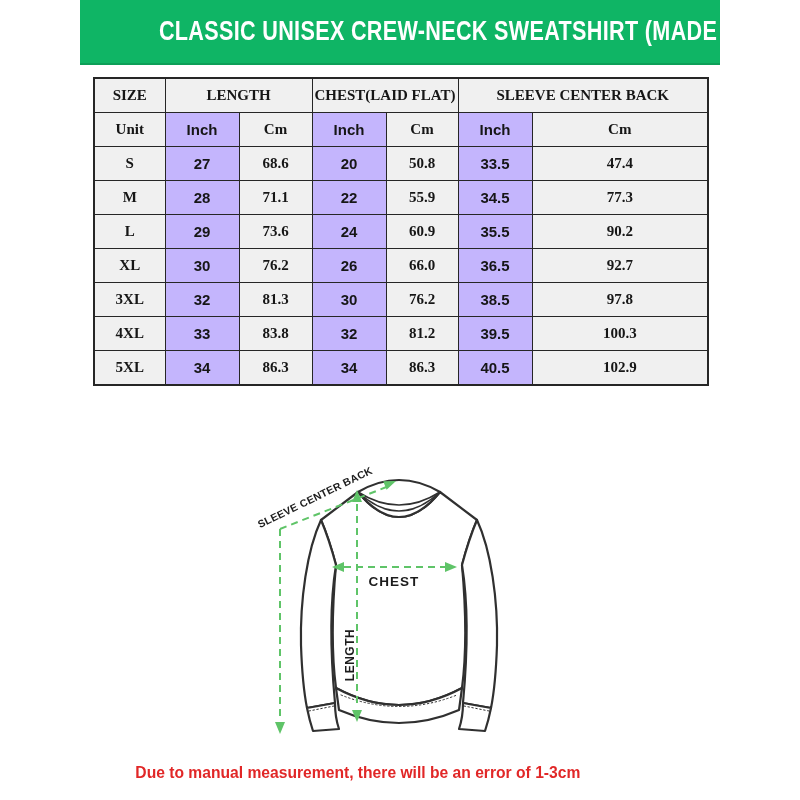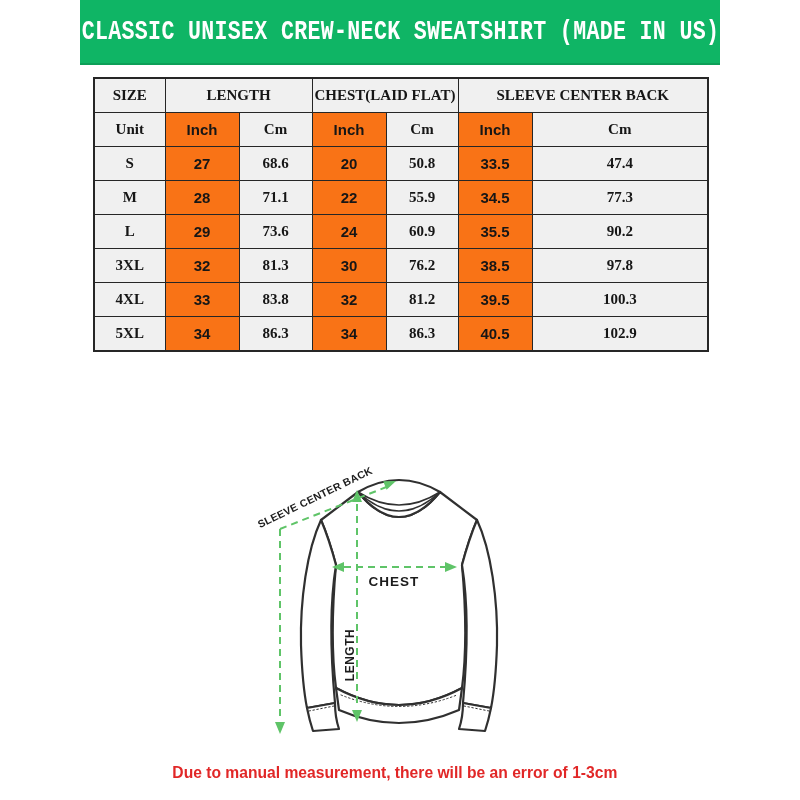--- a/index.html
+++ b/index.html
@@ -9,49 +9,49 @@
     --note:#e12727;
     --shade:#f0f0f0;
     --border:#262626;
   }
   html,body{margin:0;padding:0;background:#fff;}
   body{font-family:"Liberation Sans",sans-serif;}
   .page{position:relative;width:800px;height:800px;background:#fff;overflow:hidden;}
 
   
   .banner{position:absolute;left:80px;top:0;width:640px;height:63px;
-          background:var(--accent);display:flex;align-items:center;justify-content:center;
-          border-bottom:2px solid rgba(0,0,0,.12);font-family:Liberation Mono, monospace;}
+          background:var(--accent);display:flex;align-items:center;justify-content:flex-start;
+          border-bottom:2px solid rgba(0,0,0,.12);}
   .banner span{color:#fff;font-weight:bold;font-size:27px;white-space:nowrap;
                letter-spacing:.4px;transform:scaleX(.80);transform-origin:center;}
 
   
   .size-table{position:absolute;left:93px;top:77px;width:614px;
               border-collapse:collapse;table-layout:fixed;border:2px solid var(--border);}
   .size-table th,.size-table td{border:1.5px solid var(--border);text-align:center;
               vertical-align:middle;height:33px;padding:0;
               font-size:15px;font-weight:bold;color:#161616;}
   .shade{background:var(--shade);font-family:Liberation Serif, serif;}
-  .white{background:#f97316;}
+  .white{background:#c4b5fd;}
 
   
   .diagram-svg{position:absolute;left:255px;top:450px;}
   .garment path{fill:#fff;stroke:var(--outline);stroke-width:2.2;
                 stroke-linejoin:round;stroke-linecap:round;}
   .garment path.thin{fill:none;stroke-width:1.6;}
   .garment path.stitch{fill:none;stroke-width:1;stroke-dasharray:1.5 2.5;}
   .measure line{stroke:var(--arrow);stroke-width:2;stroke-dasharray:7 5;fill:none;}
   .measure .head{fill:var(--arrow);stroke:none;}
   .diagram-labels text{fill:#1c1c1c;font-weight:bold;font-family:"Liberation Sans",sans-serif;}
   .lbl-sleeve{font-size:10.5px;letter-spacing:.3px;}
   .lbl-chest{font-size:13.5px;letter-spacing:1px;}
   .lbl-length{font-size:12px;letter-spacing:.5px;}
 
   
-  .note{position:absolute;left:0;top:763px;width:716px;text-align:center;margin:0;padding-left:37px;}
+  .note{position:absolute;left:0;top:763px;width:716px;text-align:center;margin:0;}
   .note span{display:inline-block;color:var(--note);font-size:17px;font-weight:bold;
              white-space:nowrap;transform:scaleX(.92);transform-origin:center;}
 </style>
 </head>
 <body>
 
 <div class="page">
 
   <header class="banner">
     <span>CLASSIC UNISEX CREW-NECK SWEATSHIRT (MADE IN US)</span>
@@ -104,20 +104,29 @@
           <td class="shade">77.3</td>
         </tr>
         <tr>
           <th class="shade">L</th>
           <td class="white">29</td>
           <td class="shade">73.6</td>
           <td class="white">24</td>
           <td class="shade">60.9</td>
           <td class="white">35.5</td>
           <td class="shade">90.2</td>
+        </tr>
+        <tr>
+          <th class="shade">XL</th>
+          <td class="white">30</td>
+          <td class="shade">76.2</td>
+          <td class="white">26</td>
+          <td class="shade">66.0</td>
+          <td class="white">36.5</td>
+          <td class="shade">92.7</td>
         </tr>
         <tr>
           <th class="shade">3XL</th>
           <td class="white">32</td>
           <td class="shade">81.3</td>
           <td class="white">30</td>
           <td class="shade">76.2</td>
           <td class="white">38.5</td>
           <td class="shade">97.8</td>
         </tr>

